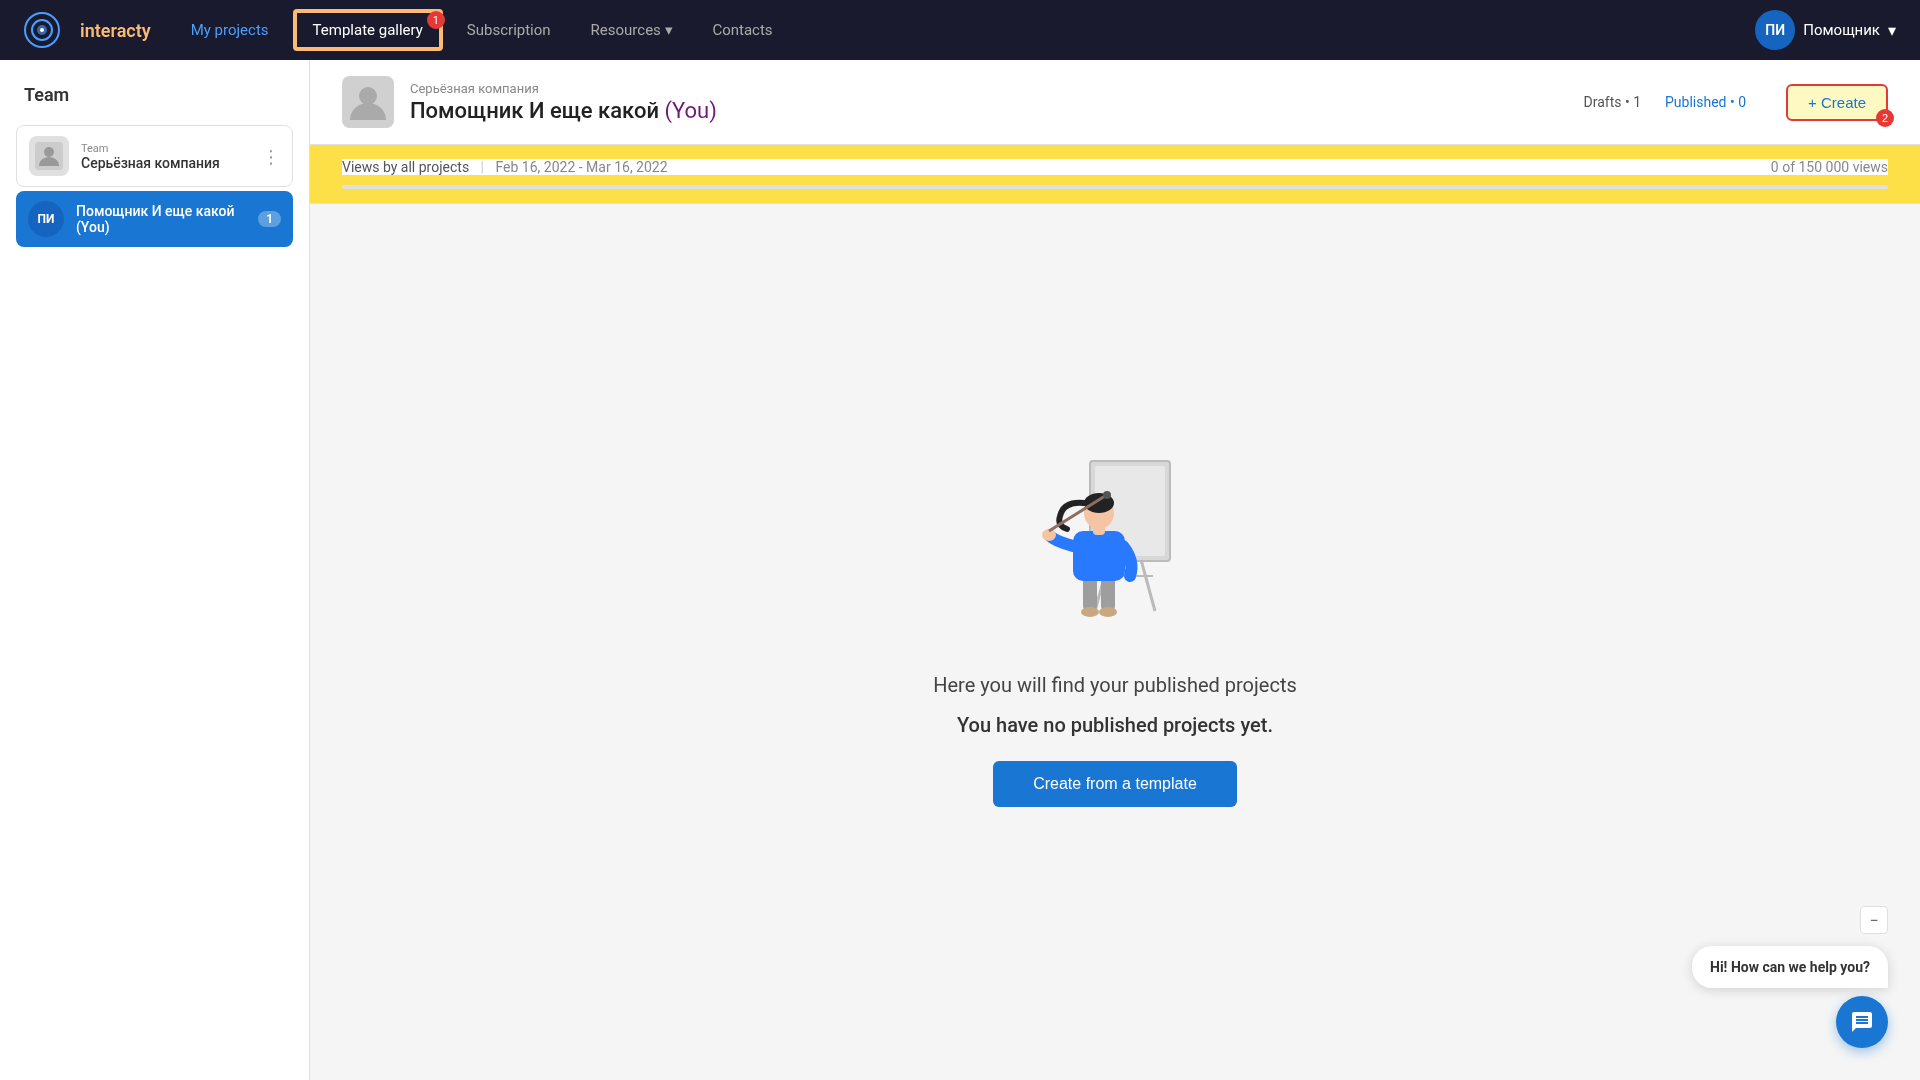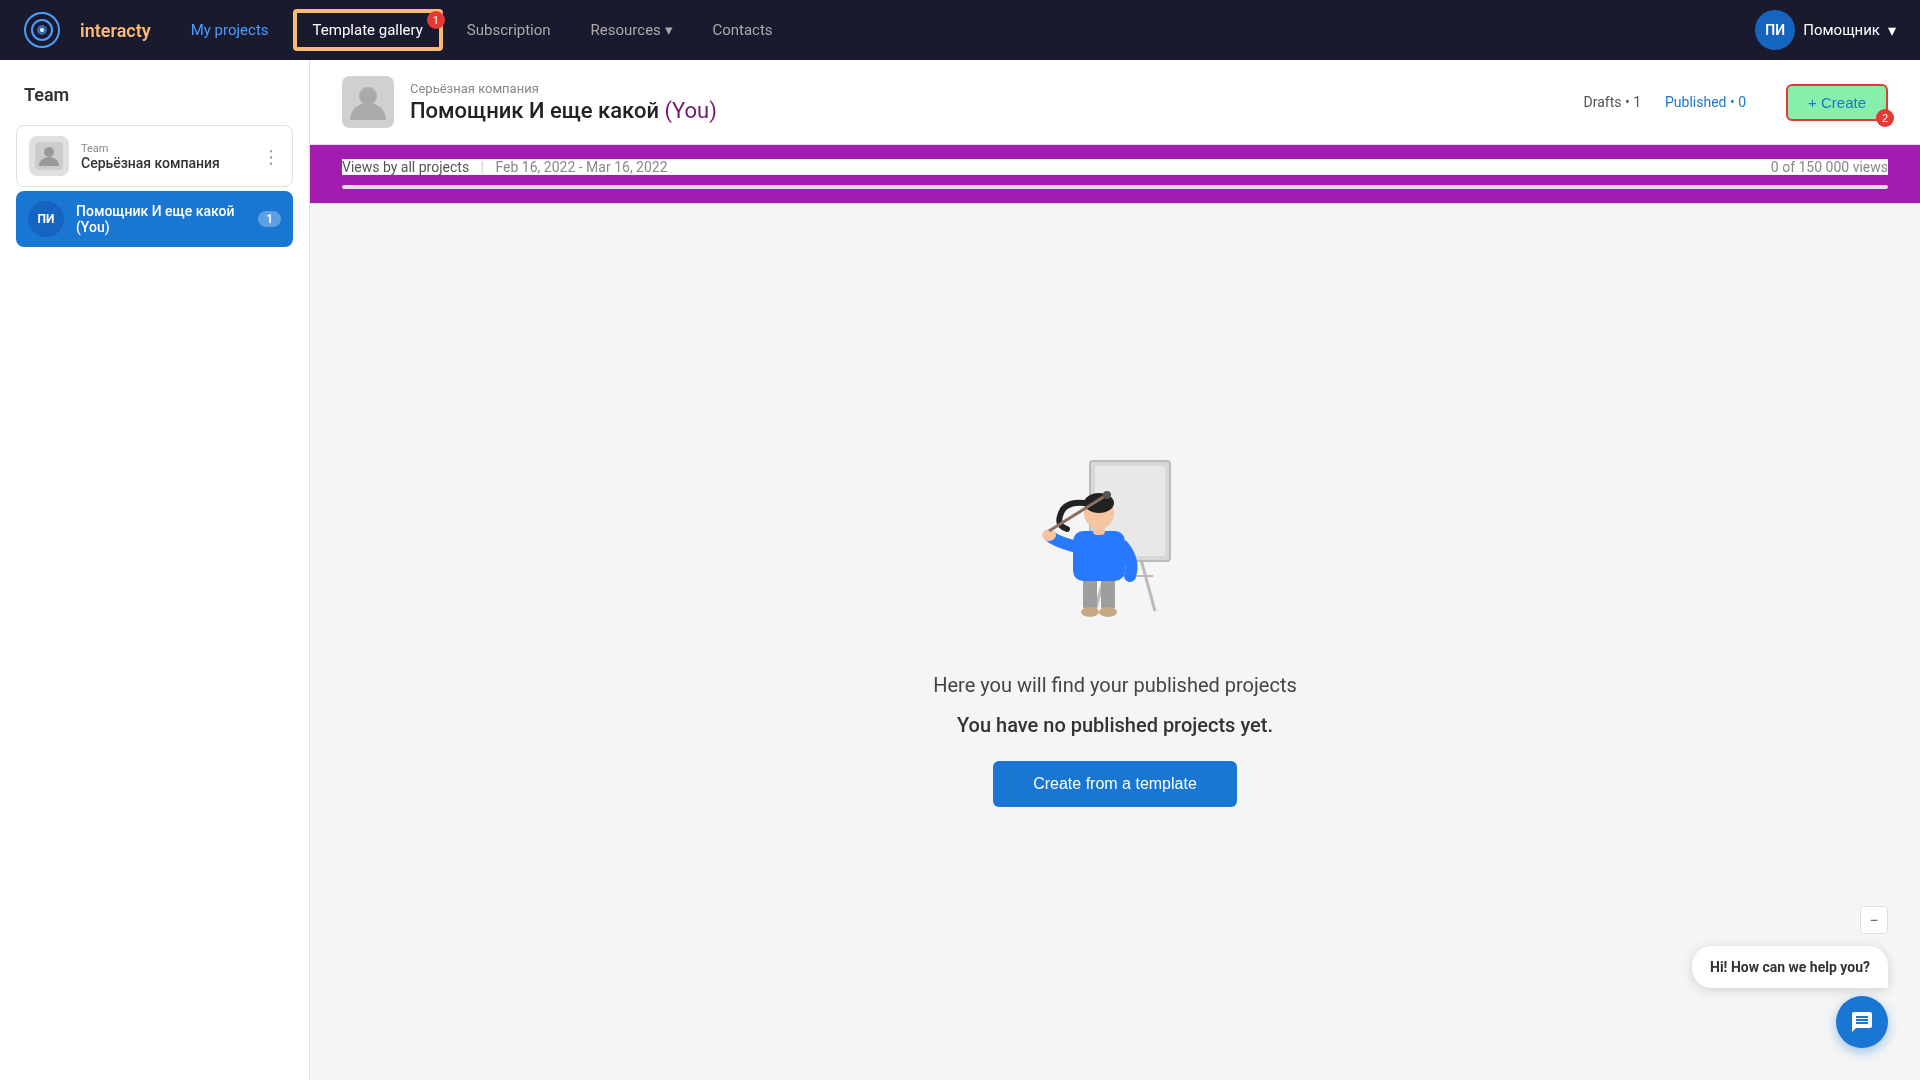--- a/index.html
+++ b/index.html
@@ -212,21 +212,21 @@
     .project-name-you { color: #701a75; font-weight: 400; }
     .project-stats {
       display: flex;
       align-items: center;
       gap: 24px;
       margin-left: auto;
     }
     .stat-item { font-size: 14px; color: #555; }
     .stat-link { color: #1976d2; cursor: pointer; text-decoration: none; font-size: 14px; }
     .create-btn {
-      background: #86efac;
+      background: #fef9c3;
       color: #1976d2;
       border: 2px solid #e53935;
       border-radius: 6px;
       padding: 8px 20px;
       font-size: 15px;
       cursor: pointer;
       font-weight: 500;
       position: relative;
     }
     .create-badge {
@@ -438,21 +438,21 @@
       <div class="project-stats">
         <span class="stat-item">Drafts • 1</span>
         <a class="stat-link">Published • 0</a>
       </div>
       <button class="create-btn" style="position:relative;margin-left:24px;">
         <span>+ Create</span>
         <span class="create-badge">2</span>
       </button>
     </div>
 
-    <div style="background:#a21caf;border-bottom:1px solid #e0e0e0;padding:14px 32px;">
+    <div style="background:#fde047;border-bottom:1px solid #e0e0e0;padding:14px 32px;">
       <div class="views-bar" style="padding:0;border:none;">
         <div class="views-left">
           <span>Views by all projects</span>
           <span class="views-sep"> | </span>
           <span class="views-date">Feb 16, 2022 - Mar 16, 2022</span>
         </div>
         <div class="views-right">0 of 150 000 views</div>
       </div>
       <div class="views-progress">
         <div class="views-progress-bar" style="width:0%"></div>

